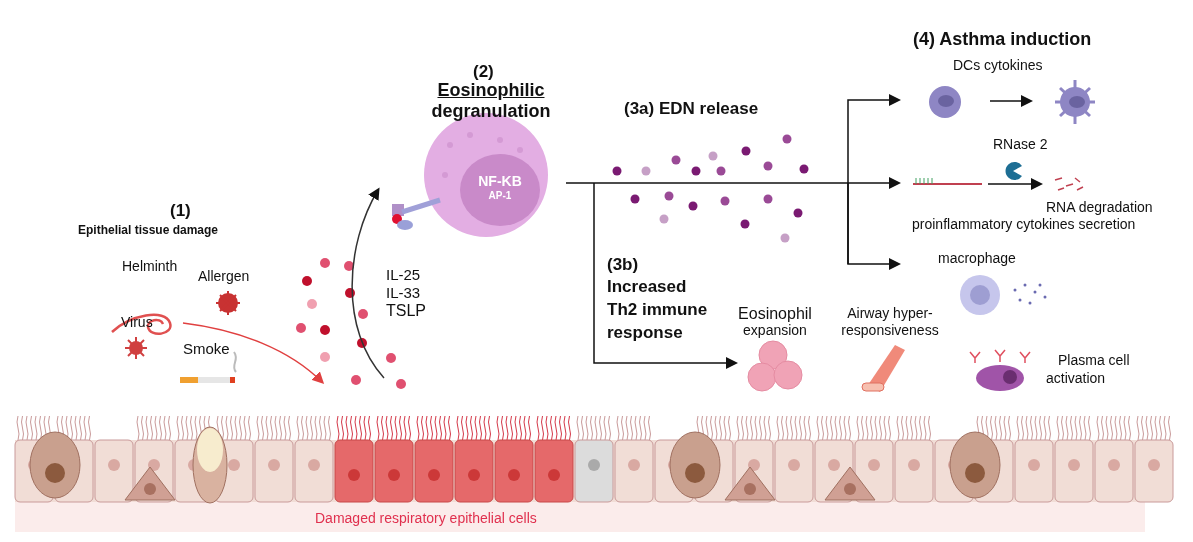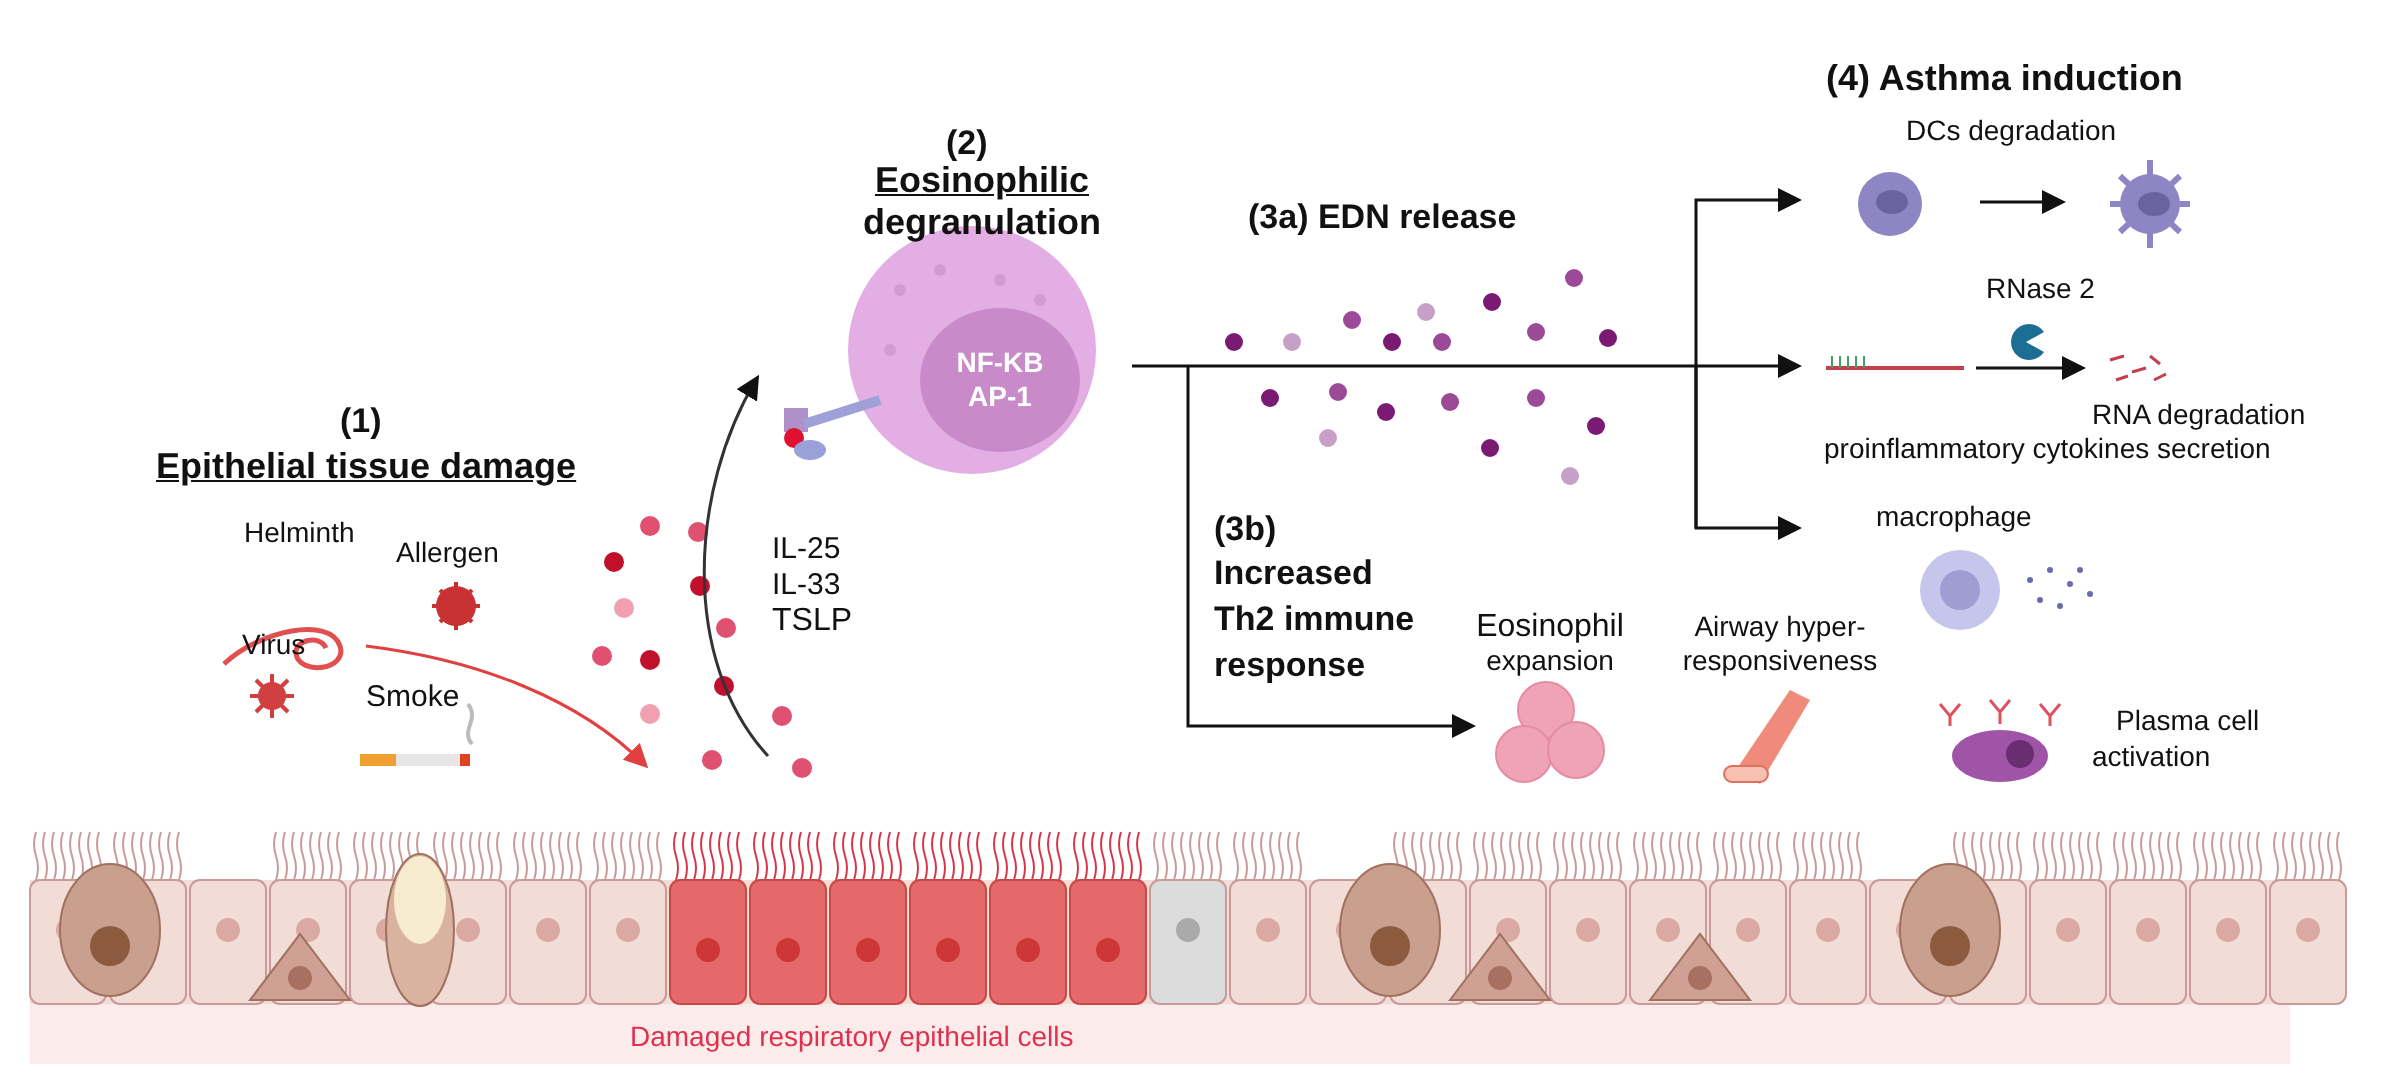--- a/index.html
+++ b/index.html
@@ -465,50 +465,50 @@
       <circle cx="1010" cy="377" r="7" fill="#6a2e70"></circle>
     </g>
   <g stroke="#e05060" stroke-width="1.5" fill="none">
       <path d="M970,352 L975,358 L980,352 M975,358 L975,363"></path>
       <path d="M995,350 L1000,356 L1005,350 M1000,356 L1000,362"></path>
       <path d="M1020,352 L1025,358 L1030,352 M1025,358 L1025,363"></path>
     </g>
 </svg>
 
 <div class="t b" style="left:170px;top:201px;font-size:17px;">(1)</div>
-<div class="t b" style="left:78px;top:223px;font-size:18px;text-decoration:underline;">Epithelial tissue damage</div>
+<div class="t b" style="left:78px;top:223px;font-size:12px;">Epithelial tissue damage</div>
 <div class="t" style="left:122px;top:258px;font-size:14px;">Helminth</div>
 <div class="t" style="left:198px;top:268px;font-size:14px;">Allergen</div>
 <div class="t" style="left:121px;top:314px;font-size:14px;">Virus</div>
 <div class="t" style="left:183px;top:340px;font-size:15px;">Smoke</div>
 
 <div class="t b" style="left:473px;top:62px;font-size:17px;">(2)</div>
 <div class="t b" style="left:436px;top:80px;font-size:18px;width:110px;text-decoration:underline;">Eosinophilic</div>
 <div class="t b" style="left:426px;top:101px;font-size:18px;width:130px;">degranulation</div>
 <div class="t b" style="left:468px;top:173px;font-size:14px;width:64px;color:#fff;">NF-KB</div>
-<div class="t b" style="left:468px;top:190px;font-size:14px;width:64px;color:#fff;">AP-1</div>
+<div class="t b" style="left:468px;top:190px;font-size:10px;width:64px;color:#fff;">AP-1</div>
 
 <div class="t" style="left:386px;top:266px;font-size:15px;text-align:left;">IL-25</div>
 <div class="t" style="left:386px;top:284px;font-size:15px;text-align:left;">IL-33</div>
 <div class="t" style="left:386px;top:302px;font-size:16px;text-align:left;">TSLP</div>
 
 <div class="t b" style="left:624px;top:99px;font-size:17px;">(3a) EDN release</div>
 
 <div class="t b" style="left:607px;top:255px;font-size:17px;text-align:left;">(3b)</div>
 <div class="t b" style="left:607px;top:277px;font-size:17px;text-align:left;">Increased</div>
 <div class="t b" style="left:607px;top:300px;font-size:17px;text-align:left;">Th2 immune</div>
 <div class="t b" style="left:607px;top:323px;font-size:17px;text-align:left;">response</div>
 
 <div class="t" style="left:735px;top:305px;font-size:16px;width:80px;">Eosinophil</div>
 <div class="t" style="left:735px;top:322px;font-size:14px;width:80px;">expansion</div>
 <div class="t" style="left:825px;top:305px;font-size:14px;width:130px;">Airway hyper-</div>
 <div class="t" style="left:825px;top:322px;font-size:14px;width:130px;">responsiveness</div>
 <div class="t" style="left:1046px;top:352px;font-size:14px;text-align:left;margin-left:12px;">Plasma cell</div>
 <div class="t" style="left:1046px;top:370px;font-size:14px;text-align:left;">activation</div>
 
 <div class="t b" style="left:913px;top:29px;font-size:18px;">(4) Asthma induction</div>
-<div class="t" style="left:953px;top:57px;font-size:14px;">DCs degradation</div>
+<div class="t" style="left:953px;top:57px;font-size:14px;">DCs cytokines</div>
 <div class="t" style="left:993px;top:136px;font-size:14px;">RNase 2</div>
 <div class="t" style="left:1046px;top:199px;font-size:14px;">RNA degradation</div>
 <div class="t" style="left:912px;top:216px;font-size:14px;">proinflammatory cytokines secretion</div>
 <div class="t" style="left:938px;top:250px;font-size:14px;">macrophage</div>
 
 <div class="t" style="left:315px;top:510px;font-size:14px;color:#e0304e;">Damaged respiratory epithelial cells</div>
 
 </body></html>

